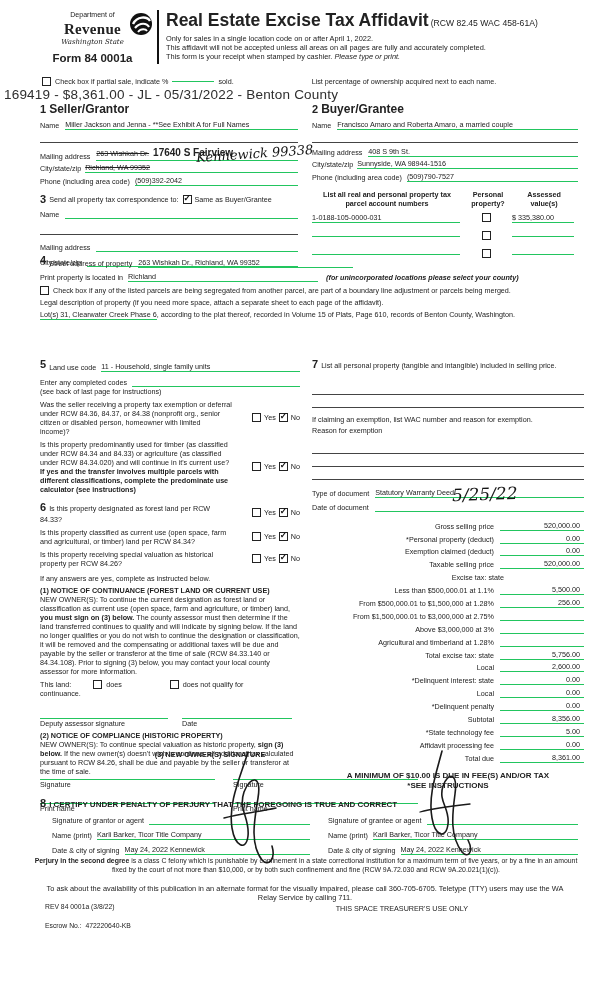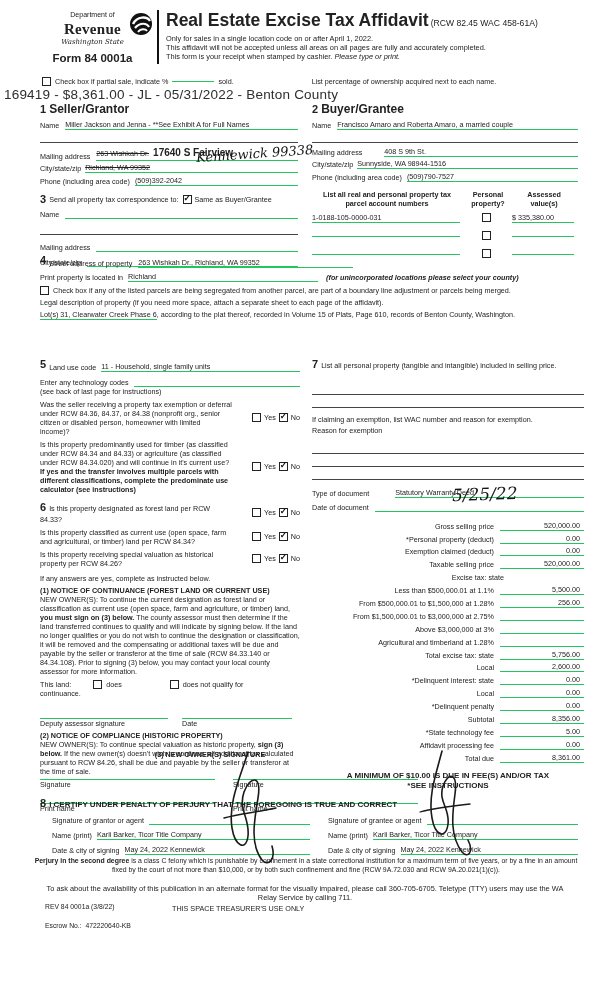--- a/index.html
+++ b/index.html
@@ -112,21 +112,21 @@
 
   <div class="abs" style="left:312px;top:102px;width:266px;">
     <div><span class="secnum">2</span><span class="sechead">Buyer/Grantee</span></div>
     <div class="row" style="margin-top:3px;">
         <span>Name</span>
         <span class="u grow" style="margin-left:6px;">Francisco Amaro and Roberta Amaro, a married couple</span>
       </div>
     <div class="blank"></div>
     <div class="row" style="margin-top:4px;">
         <span>Mailing address</span>
-        <span class="u grow" style="margin-left:22px;">408 S 9th St.</span>
+        <span class="u grow" style="margin-left:6px;">408 S 9th St.</span>
       </div>
     <div class="row" style="margin-top:2px;">
         <span>City/state/zip</span>
         <span class="u grow" style="margin-left:4px;">Sunnyside, WA 98944-1516</span>
       </div>
     <div class="row" style="margin-top:3px;">
         <span>Phone (including area code)</span>
         <span class="u grow" style="margin-left:5px;">(509)790-7527</span>
       </div>
 
@@ -174,21 +174,21 @@
     </div>
   </div>
 
   <div class="abs" style="left:40px;top:358px;width:260px;">
     <div class="row">
       <span class="secnum">5</span>
       <span>Land use code</span>
       <span class="u grow" style="margin-left:5px;">11 - Household, single family units</span>
     </div>
     <div class="row" style="margin-top:6px;">
-      <span>Enter any technology codes</span>
+      <span>Enter any completed codes</span>
       <span class="u grow" style="margin-left:5px;"></span>
     </div>
     <div>(see back of last page for instructions)</div>
 
     <div class="qrow">
       <span class="qtext">Was the seller receiving a property tax exemption or deferral under RCW 84.36, 84.37, or 84.38 (nonprofit org., senior citizen or disabled person, homeowner with limited income)?</span>
       <span class="qyn">
           <span class="cb"></span>
           <span>Yes</span>
           <span class="cb checked"></span>
@@ -281,21 +281,21 @@
 
   <div class="abs" style="left:312px;top:358px;width:272px;">
     <div><span class="secnum">7</span><span>List all personal property (tangible and intangible) included in selling price.</span></div>
     <div class="blank" style="margin-top:10px;"></div>
     <div class="blank"></div>
     <div style="margin-top:7px;">If claiming an exemption, list WAC number and reason for exemption.</div>
     <div style="margin-top:2px;">Reason for exemption</div>
     <div class="blank" style="margin-top:6px;"></div>
     <div class="blank"></div>
     <div class="blank"></div>
-    <div class="row" style="margin-top:8px;gap:20px;">
+    <div class="row" style="margin-top:8px;">
       <span>Type of document</span>
       <span class="u grow" style="margin-left:6px;">Statutory Warranty Deed</span>
     </div>
     <div class="row" style="margin-top:5px;">
       <span>Date of document</span>
       <span class="u grow" style="margin-left:6px;"></span>
     </div>
 
     <div style="margin-top:6px;">
       <div class="taxrow">
@@ -414,21 +414,21 @@
           </div>
       </div>
     </div>
   </div>
 
   <div class="abs" style="left:28px;top:857px;width:556px;text-align:center;font-size:6.9px;">
     <span class="b">Perjury in the second degree</span><span> is a class C felony which is punishable by confinement in a state correctional institution for a maximum term of five years, or by a fine in an amount fixed by the court of not more than $10,000, or by both such confinement and fine (RCW 9A.72.030 and RCW 9A.20.021(1)(c)).</span>
   </div>
   <div class="abs" style="left:45px;top:884px;width:520px;text-align:center;font-size:7.4px;">To ask about the availability of this publication in an alternate format for the visually impaired, please call 360-705-6705. Teletype (TTY) users may use the WA Relay Service by calling 711.</div>
   <div class="abs" style="left:45px;top:903px;font-size:6.8px;">REV 84 0001a (3/8/22)</div>
-  <div class="abs" style="left:172px;top:904px;width:280px;text-align:left;font-size:7.2px;">THIS SPACE TREASURER'S USE ONLY</div>
+  <div class="abs" style="left:188px;top:904px;width:280px;text-align:right;font-size:7.2px;">THIS SPACE TREASURER'S USE ONLY</div>
   <div class="abs" style="left:45px;top:922px;font-size:6.8px;"><span>Escrow No.:</span>&nbsp;&nbsp;<span>472220640-KB</span></div>
 
   <svg class="sig" style="left:210px;top:748px;" width="75" height="122" viewBox="0 0 75 122">
     <path d="M38,4 C30,30 18,55 22,80 C25,98 36,104 38,88 C40,70 28,62 34,44 C40,28 52,26 48,50 C44,74 40,96 52,112 C58,119 66,112 62,98" stroke="#1a1a1a" stroke-width="1.6" fill="none" stroke-linecap="round"></path>
     <path d="M14,70 C28,66 48,64 66,60" stroke="#1a1a1a" stroke-width="1.4" fill="none" stroke-linecap="round"></path>
   </svg>
   <svg class="sig" style="left:408px;top:748px;" width="70" height="118" viewBox="0 0 70 118">
     <path d="M34,3 C28,26 20,48 24,70 C27,88 38,92 40,76 C42,60 30,54 35,38 C40,24 50,24 47,46 C44,68 42,88 54,104 C60,111 66,104 60,92" stroke="#1a1a1a" stroke-width="1.6" fill="none" stroke-linecap="round"></path>
     <path d="M12,64 C26,60 44,58 62,56" stroke="#1a1a1a" stroke-width="1.3" fill="none" stroke-linecap="round"></path>
   </svg>

